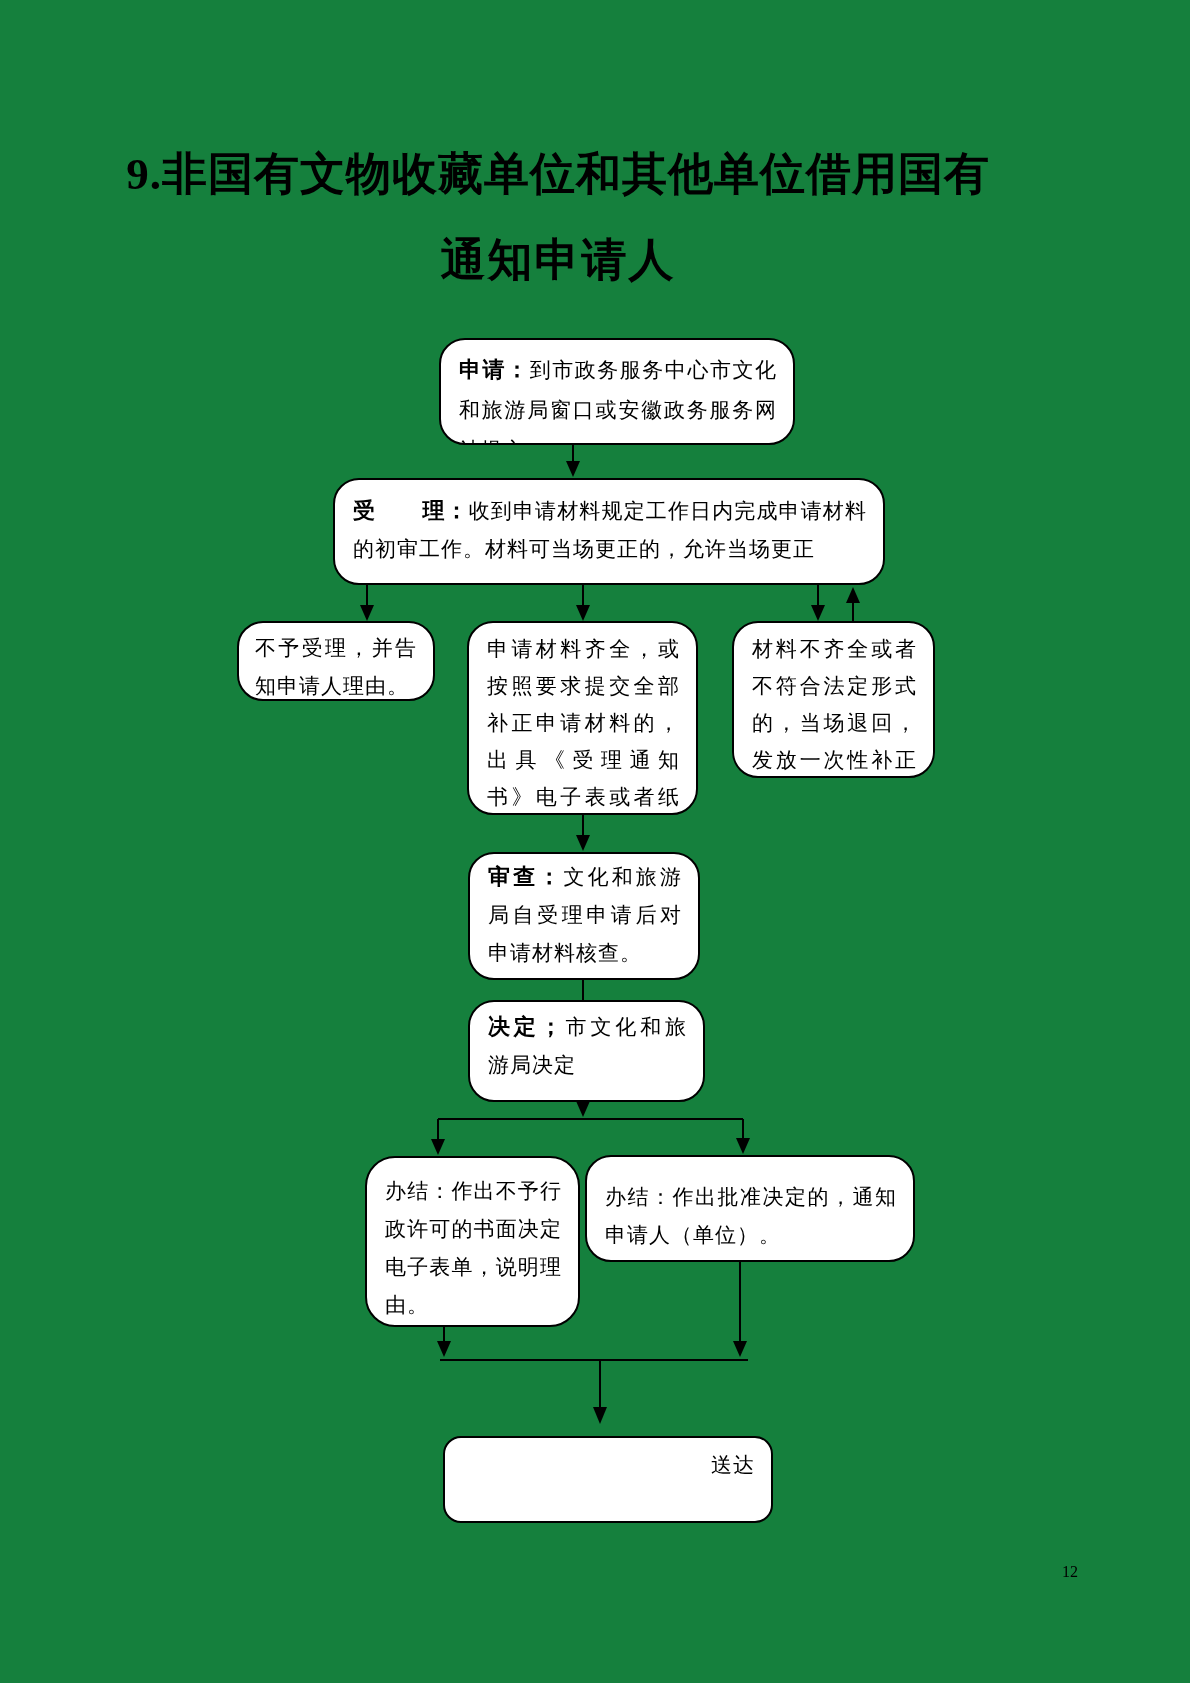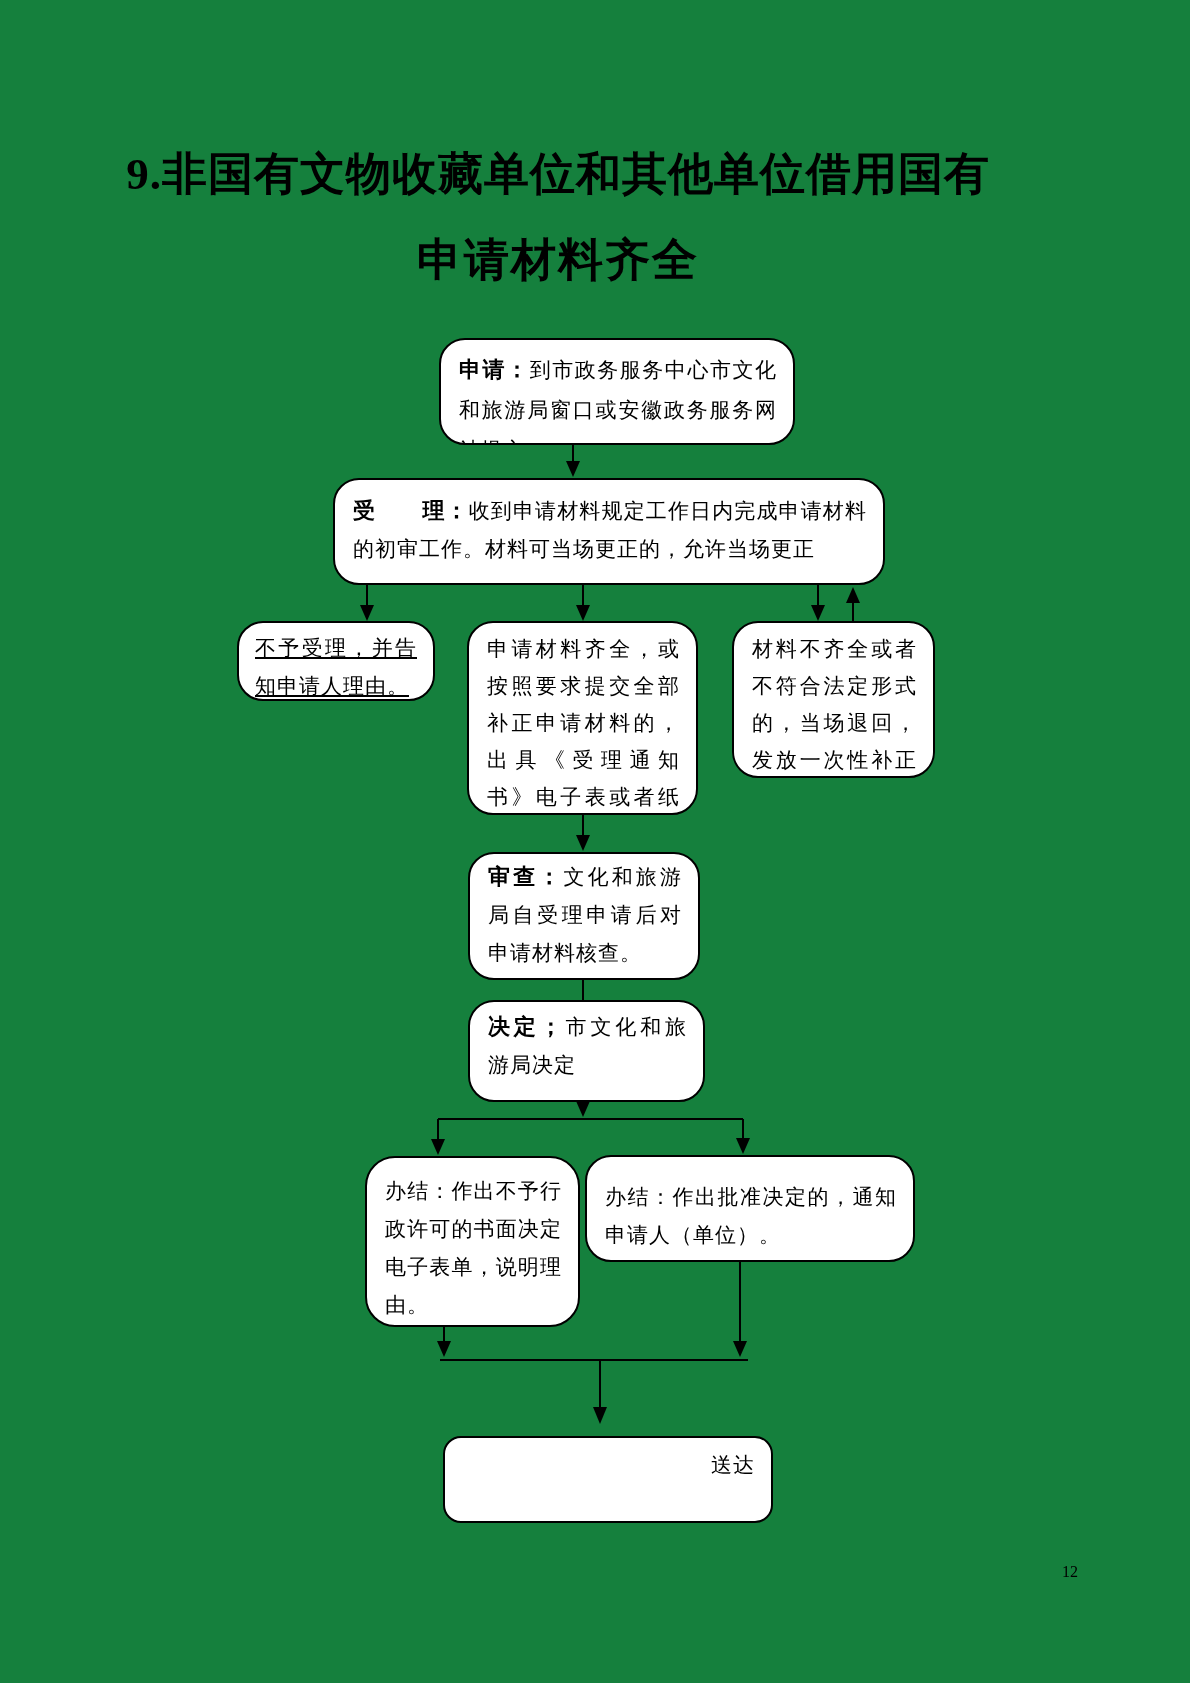--- a/index.html
+++ b/index.html
@@ -26,21 +26,21 @@
     text-align:justify;text-justify:inter-ideograph;
     letter-spacing:1px;
   }
   .flow-label{
     font-weight:bold;
     font-family:"Liberation Sans","DejaVu Sans",sans-serif;
     font-size:22px;
   }
   #box-apply{left:439px;top:338px;width:356px;height:107px;padding-top:10px;line-height:40px;}
   #box-accept{left:333px;top:478px;width:552px;height:107px;padding-top:12px;}
-  #box-not-accepted{left:237px;top:621px;width:198px;height:80px;padding-top:6px;padding-left:16px;text-decoration:underline;}
+  #box-not-accepted{left:237px;top:621px;width:198px;height:80px;padding-top:6px;padding-left:16px;}
   #box-materials-complete{left:467px;top:621px;width:231px;height:194px;padding-top:8px;line-height:37px;}
   #box-materials-incomplete{left:732px;top:621px;width:203px;height:157px;padding-top:8px;line-height:37px;}
   #box-review{left:468px;top:852px;width:232px;height:128px;padding-top:4px;}
   #box-decision{left:468px;top:1000px;width:237px;height:102px;padding-top:6px;}
   #box-conclude-deny{left:328px;top:1156px;width:215px;height:171px;padding-top:14px;border-radius:30px;margin-left:37px;}
   #box-conclude-approve{left:585px;top:1155px;width:330px;height:107px;padding-top:21px;}
   #box-deliver{left:443px;top:1436px;width:330px;height:87px;padding-top:8px;text-align:right;border-radius:18px;}
   #connectors{position:absolute;left:0;top:0;width:1190px;height:1683px;pointer-events:none;}
   #connectors line{stroke:#000;stroke-width:2;}
   #connectors polygon{fill:#000;stroke:none;}
@@ -49,21 +49,21 @@
     text-align:right;font-size:16px;
   }
 </style>
 </head>
 <body>
 
 <div id="page">
 
   <div class="doc-title">
     <div class="t1">9.非国有文物收藏单位和其他单位借用国有</div>
-    <div class="t2">申请材料齐全</div>
+    <div class="t2">通知申请人</div>
   </div>
 
   <svg id="connectors" viewBox="0 0 1190 1683" xmlns="http://www.w3.org/2000/svg">
     <g>
       <line x1="573" y1="445" x2="573" y2="463"></line>
       <polygon points="566,461 580,461 573,477"></polygon>
     </g>
     <g>
       <line x1="367" y1="585" x2="367" y2="607"></line>
       <polygon points="360,605 374,605 367,621"></polygon>

